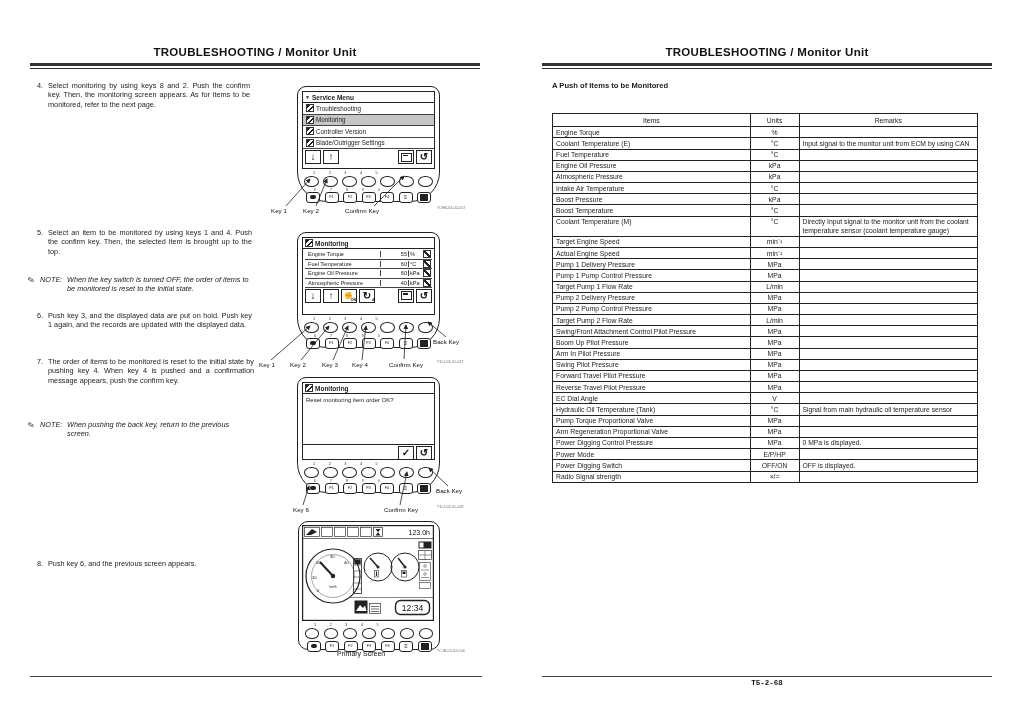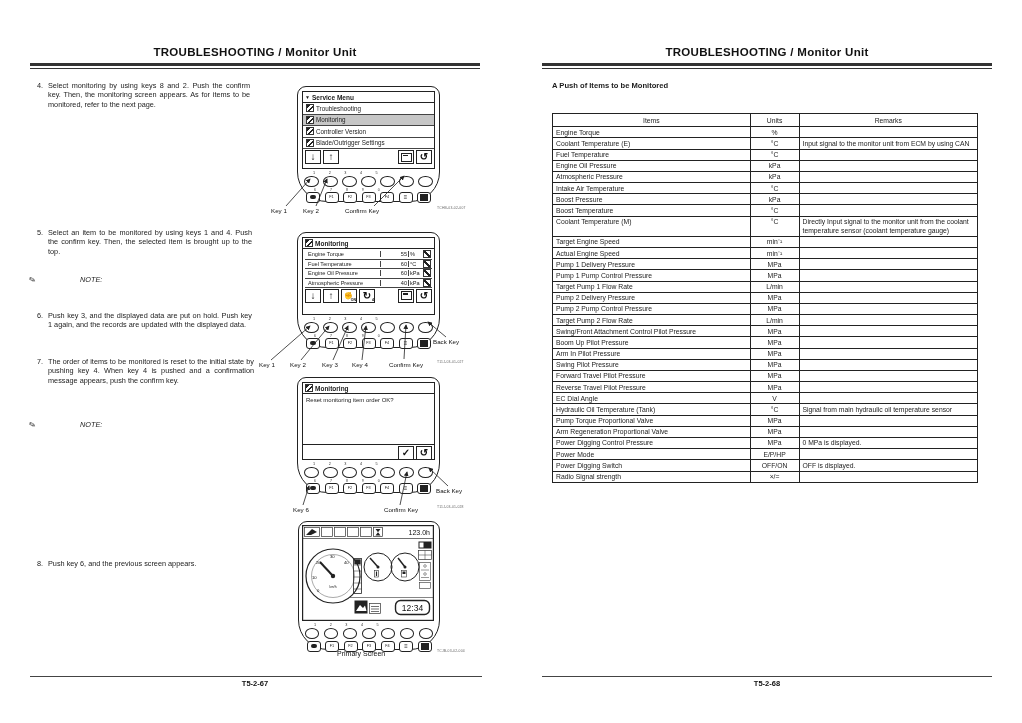--- a/index.html
+++ b/index.html
@@ -13,21 +13,21 @@
   .rule-thin{height:1px;background:#333;}
   .footer-line{height:1px;background:#444;}
   .footer-num{font-size:7.5px;font-weight:bold;text-align:center;color:#111;}
 
   
   .step{display:flex;font-size:7.3px;line-height:1.3;}
   .step-num{width:11px;flex:none;}
   .step-text{flex:1;text-align:justify;}
   .note{display:flex;font-size:7.3px;line-height:1.3;font-style:italic;}
   .note-icon{width:11px;flex:none;font-style:normal;font-size:8px;transform:rotate(-15deg);color:#333;}
-  .note-label{width:27px;flex:none;margin-left:40px;}
+  .note-label{width:27px;flex:none;}
   .note-text{flex:1;}
 
   
   .device{position:absolute;border:1.5px solid #222;border-radius:9px 9px 30px 30px;background:#fff;}
   .scr{position:absolute;left:4px;top:4px;right:4px;border:1.2px solid #222;background:#fff;}
   .scr-title{display:flex;align-items:center;gap:2px;font-size:6.5px;font-weight:bold;
              border-bottom:1px solid #222;padding:1px 2px;height:8px;}
   .tri{font-size:5px;line-height:1;}
   .tiny-ic{width:6px;height:6px;flex:none;border:0.5px solid #333;
            background:linear-gradient(135deg,#222 30%,#fff 30%,#fff 55%,#222 55%,#222 68%,#fff 68%);}
@@ -94,35 +94,37 @@
   </div>
 
   <div class="abs step" style="left:37px;top:228px;width:215px;">
     <span class="step-num">5.</span>
     <span class="step-text">Select an item to be monitored by using keys 1 and 4. Push the confirm key. Then, the selected item is brought up to the top.</span>
   </div>
 
   <div class="abs note" style="left:29px;top:275px;width:226px;">
     <span class="note-icon">✎</span>
     <span class="note-label">NOTE:</span>
+    <span class="note-text">When the key switch is turned OFF, the order of items to be monitored is reset to the initial state.</span>
   </div>
 
   <div class="abs step" style="left:37px;top:311px;width:215px;">
     <span class="step-num">6.</span>
     <span class="step-text">Push key 3, and the displayed data are put on hold. Push key 1 again, and the records are updated with the displayed data.</span>
   </div>
 
   <div class="abs step" style="left:37px;top:357px;width:217px;">
     <span class="step-num">7.</span>
     <span class="step-text">The order of items to be monitored is reset to the initial state by pushing key 4. When key 4 is pushed and a confirmation message appears, push the confirm key.</span>
   </div>
 
   <div class="abs note" style="left:29px;top:420px;width:226px;">
     <span class="note-icon">✎</span>
     <span class="note-label">NOTE:</span>
+    <span class="note-text">When pushing the back key, return to the previous screen.</span>
   </div>
 
   <div class="abs step" style="left:37px;top:559px;width:215px;">
     <span class="step-num">8.</span>
     <span class="step-text">Push key 6, and the previous screen appears.</span>
   </div>
 
   <div class="device" style="left:297px;top:86px;width:141px;height:114px;">
     <div class="scr" style="height:76px;">
       <div class="scr-title">
@@ -385,21 +387,21 @@
             <span class="disp-ic"></span>
           </div>
       </div>
     </div>
   </div>
   <span class="callout" style="left:293px;top:506px;">Key 6</span>
   <span class="callout" style="left:384px;top:506px;">Confirm Key</span>
   <span class="callout" style="left:436px;top:487px;">Back Key</span>
   <span class="figcode" style="left:437px;top:505px;">T11J-03-01-028</span>
 
-  <div class="device" style="left:298px;top:521px;width:140px;height:127px;">
+  <div class="device" style="left:298px;top:521px;width:140px;height:127px;border-radius:10px;">
     <svg class="abs" style="left:3px;top:3px;" width="132" height="96" viewBox="0 0 132 96">
       <rect x="0.6" y="0.6" width="130.8" height="94.8" fill="none" stroke="#222" stroke-width="1.2"></rect>
 
       <rect x="2.5" y="2.5" width="15" height="9" fill="none" stroke="#333" stroke-width="0.7"></rect>
       <path d="M4 10 L10 4 L15 7 L9 10 Z" fill="#222"></path>
       <rect x="19.5" y="2.5" width="11" height="9" fill="none" stroke="#333" stroke-width="0.7"></rect>
       <rect x="32.5" y="2.5" width="11" height="9" fill="none" stroke="#333" stroke-width="0.7"></rect>
       <rect x="45.5" y="2.5" width="11" height="9" fill="none" stroke="#333" stroke-width="0.7"></rect>
       <rect x="58.5" y="2.5" width="11" height="9" fill="none" stroke="#333" stroke-width="0.7"></rect>
       <rect x="71.5" y="2.5" width="9" height="9" fill="none" stroke="#333" stroke-width="0.7"></rect>
@@ -499,21 +501,20 @@
         <div class="skey">
             <span class="disp-ic"></span>
           </div>
       </div>
     </div>
   </div>
   <span class="dev-label" style="left:337px;top:650px;">Primary Screen</span>
   <span class="figcode" style="left:437px;top:649px;">TCJB-03-02-004</span>
 
   <div class="abs footer-line" style="left:30px;top:676px;width:452px;"></div>
-  <div class="abs footer-num" style="left:30px;top:679px;width:450px;">T5-2-67</div>
 
   <div class="abs page-title" style="left:542px;top:46px;width:450px;">TROUBLESHOOTING / Monitor Unit</div>
   <div class="abs rule-thick" style="left:542px;top:63px;width:450px;"></div>
   <div class="abs rule-thin" style="left:542px;top:67.5px;width:450px;"></div>
 
   <div class="abs section-title" style="left:552px;top:81px;">A Push of Items to be Monitored</div>
 
   <table class="mon abs" style="left:552px;top:113px;">
     <colgroup>
         <col class="col-items">
@@ -711,21 +712,21 @@
 
         <tr>
           <td>Radio Signal strength</td>
           <td class="unit">×/=</td>
           <td></td>
         </tr>
       </tbody>
   </table>
 
   <div class="abs footer-line" style="left:542px;top:676px;width:450px;"></div>
-  <div class="abs footer-num" style="left:542px;top:679px;width:450px;">T5-2-68</div>
+  <div class="abs footer-num" style="left:542px;top:679px;width:450px;font-family:Liberation Mono, monospace;">T5-2-68</div>
 
   <svg id="callout-overlay" width="1022" height="723">
     <defs>
       <marker id="ah" markerWidth="6" markerHeight="6" refX="5" refY="3" orient="auto">
         <path d="M0,0 L6,3 L0,6 Z" fill="#222"></path>
       </marker>
     </defs>
     <g stroke="#222" stroke-width="0.8" marker-end="url(#ah)">
       <line x1="286" y1="206" x2="310" y2="179"></line>
       <line x1="316" y1="206" x2="327" y2="179"></line>

